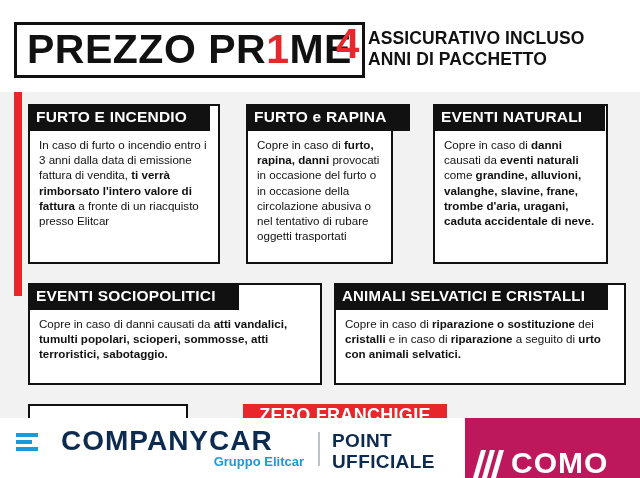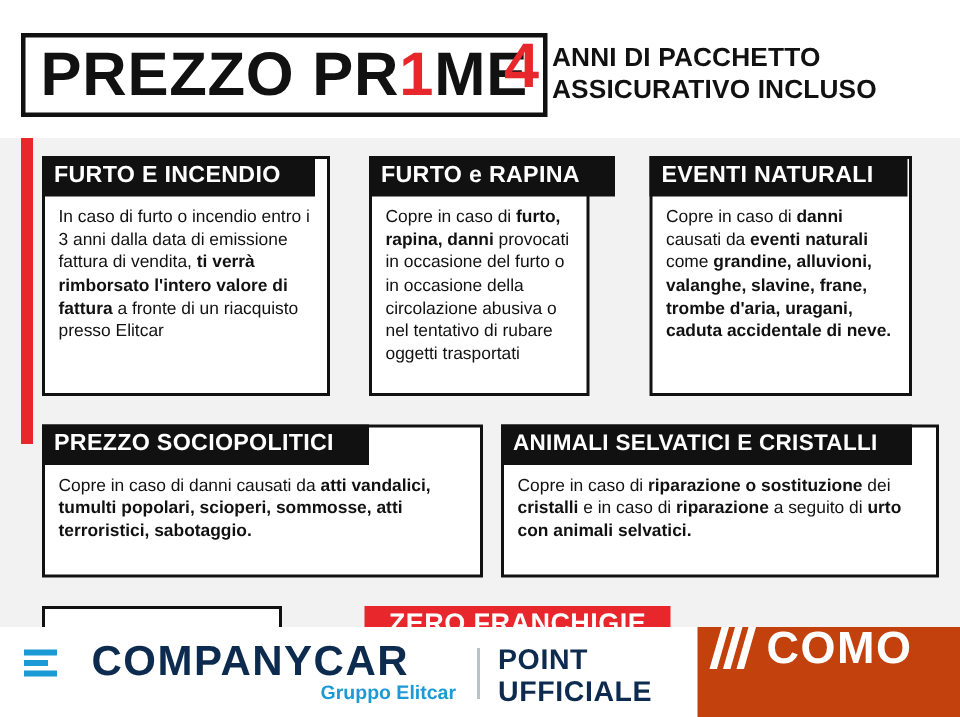--- a/index.html
+++ b/index.html
@@ -185,23 +185,23 @@
     font-weight: bold;
     color: #0d2b4e;
     line-height: 19px;
     letter-spacing: 0.4px;
   }
   .point-ufficiale div:last-child { margin-top: 2px; }
   .como-block {
     position: absolute;
     right: 0; top: 0;
     width: 175px; height: 60px;
-    background: #c2410c;
+    background: #be185d;
     display: flex;
-    align-items: flex-start;
+    align-items: flex-end;
     margin-left: 12px;
   }
   .slashes {
     display: inline-block;
     margin-left: 12px;
     margin-right: 8px;
     height: 28px;
     position: relative;
     width: 26px;
   }
@@ -227,22 +227,22 @@
 <body>
 
 <div class="page">
 
   <div class="header">
     <div class="title-box">
       <div class="title-text"><span>PREZZO PR</span><span class="one">1</span><span>ME</span></div>
     </div>
     <div class="big-four">4</div>
     <div class="head-sub">
+      <div>ASSICURATIVO INCLUSO</div>
       <div>ANNI DI PACCHETTO</div>
-      <div>ASSICURATIVO INCLUSO</div>
     </div>
   </div>
 
   <div class="red-bar"></div>
 
   <div class="card" id="card-furto-incendio">
     <div class="card-title">FURTO E INCENDIO</div>
     <div class="card-body">In caso di furto o incendio entro i 3 anni dalla data di emissione fattura di vendita, <b>ti verrà rimborsato l'intero valore di fattura</b> a fronte di un riacquisto presso Elitcar</div>
   </div>
 
@@ -250,21 +250,21 @@
     <div class="card-title">FURTO e RAPINA</div>
     <div class="card-body">Copre in caso di <b>furto, rapina, danni</b> provocati in occasione del furto o in occasione della circolazione abusiva o nel tentativo di rubare oggetti trasportati</div>
   </div>
 
   <div class="card" id="card-eventi-nat">
     <div class="card-title">EVENTI NATURALI</div>
     <div class="card-body">Copre in caso di <b>danni</b> causati da <b>eventi naturali</b> come <b>grandine, alluvioni, valanghe, slavine, frane, trombe d'aria, uragani, caduta accidentale di neve.</b></div>
   </div>
 
   <div class="card" id="card-sociopolitici">
-    <div class="card-title">PREZZO SOCIOPOLITICI</div>
+    <div class="card-title">EVENTI SOCIOPOLITICI</div>
     <div class="card-body">Copre in caso di danni causati da <b>atti vandalici, tumulti popolari, scioperi, sommosse, atti terroristici, sabotaggio.</b></div>
   </div>
 
   <div class="card" id="card-animali">
     <div class="card-title wide">ANIMALI SELVATICI E CRISTALLI</div>
     <div class="card-body">Copre in caso di <b>riparazione o sostituzione</b> dei <b>cristalli</b> e in caso di <b>riparazione</b> a seguito di <b>urto con animali selvatici.</b></div>
   </div>
 
   <div class="card" id="card-bottom-left"></div>
   <div class="zero-franchigia">

